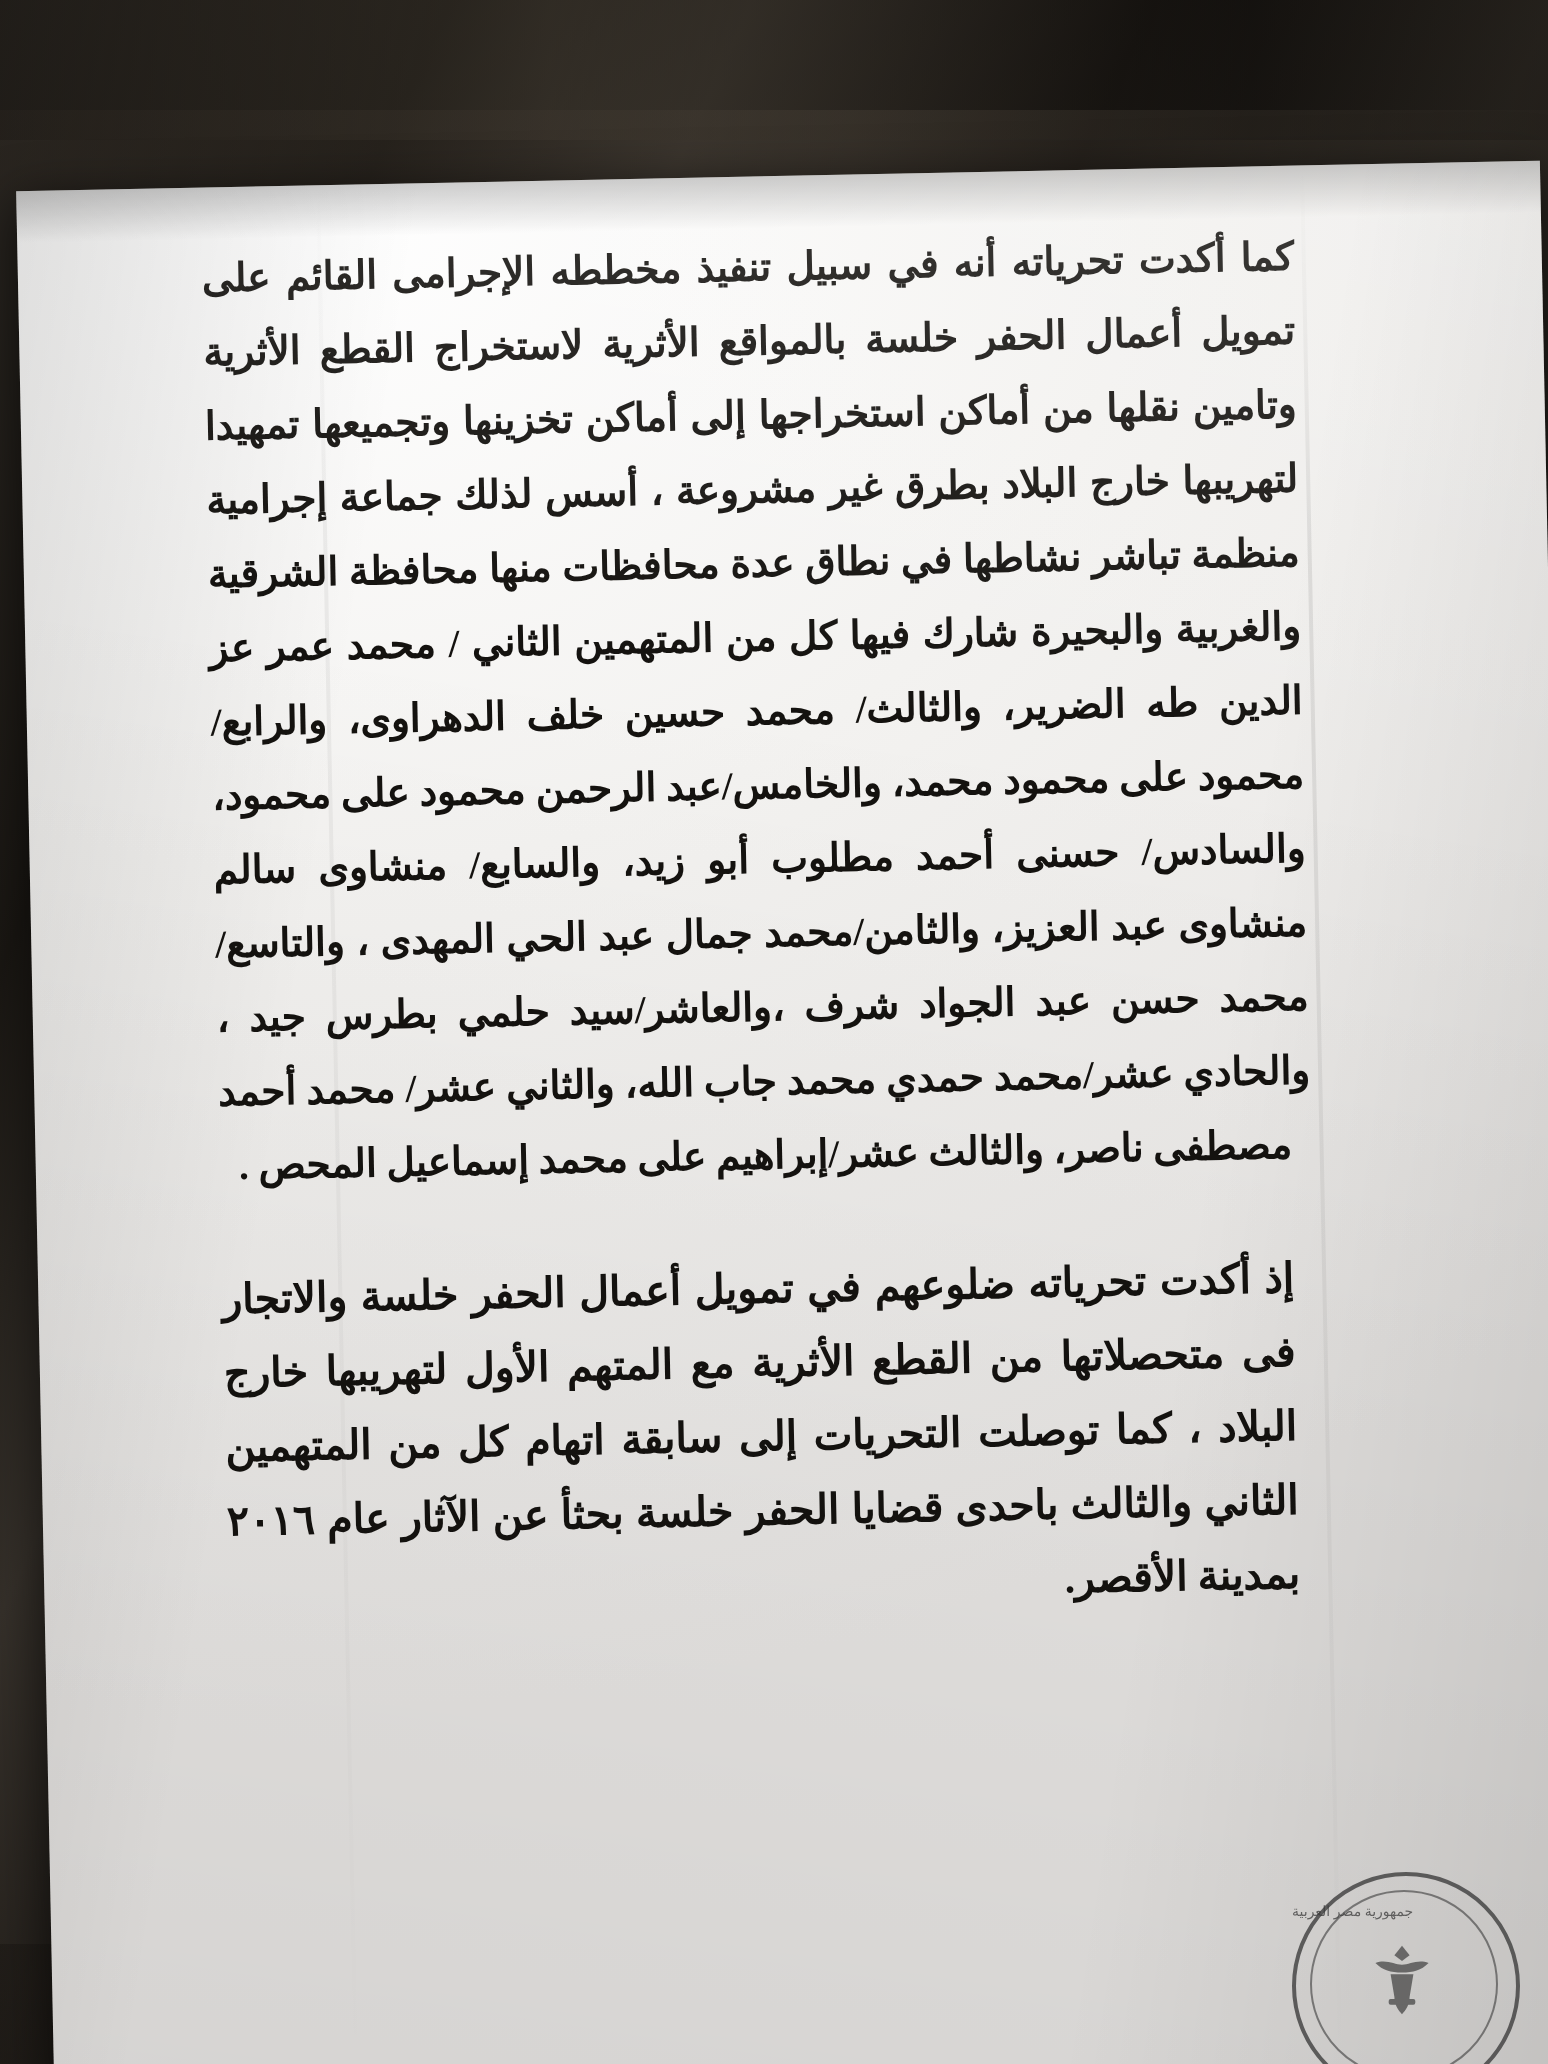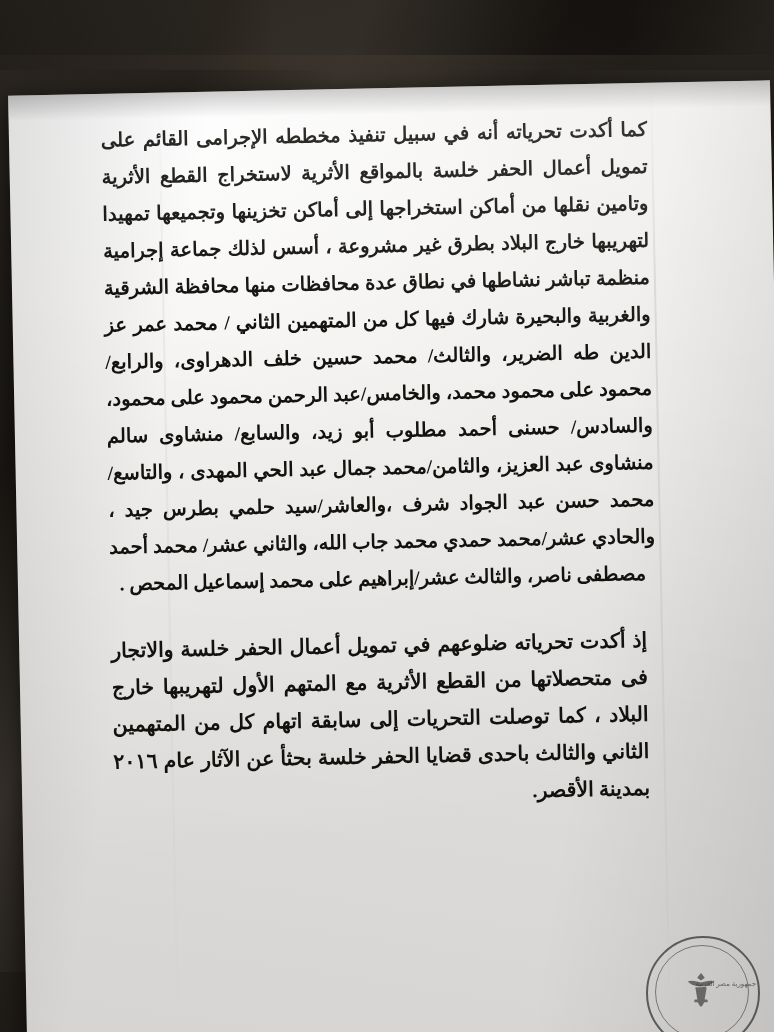--- a/index.html
+++ b/index.html
@@ -133,26 +133,25 @@
     top: 34px;
     width: 38px;
     height: 40px;
     opacity: .8;
   }
   #seal .seal-text {
     position: absolute;
     left: 0;
     top: 16px;
     width: 110px;
-    text-align: right;
+    text-align: left;
     font-size: 7px;
     color: #3a3a3a;
     letter-spacing: 1px;
     opacity: .75;
-    margin-top: 28px;
   }
 
   
   .page-curl {
     position: absolute;
     left: 0; right: 0; top: 0;
     height: 26px;
     background: linear-gradient(180deg, rgba(0,0,0,0.22), rgba(0,0,0,0));
     pointer-events: none;
   }

